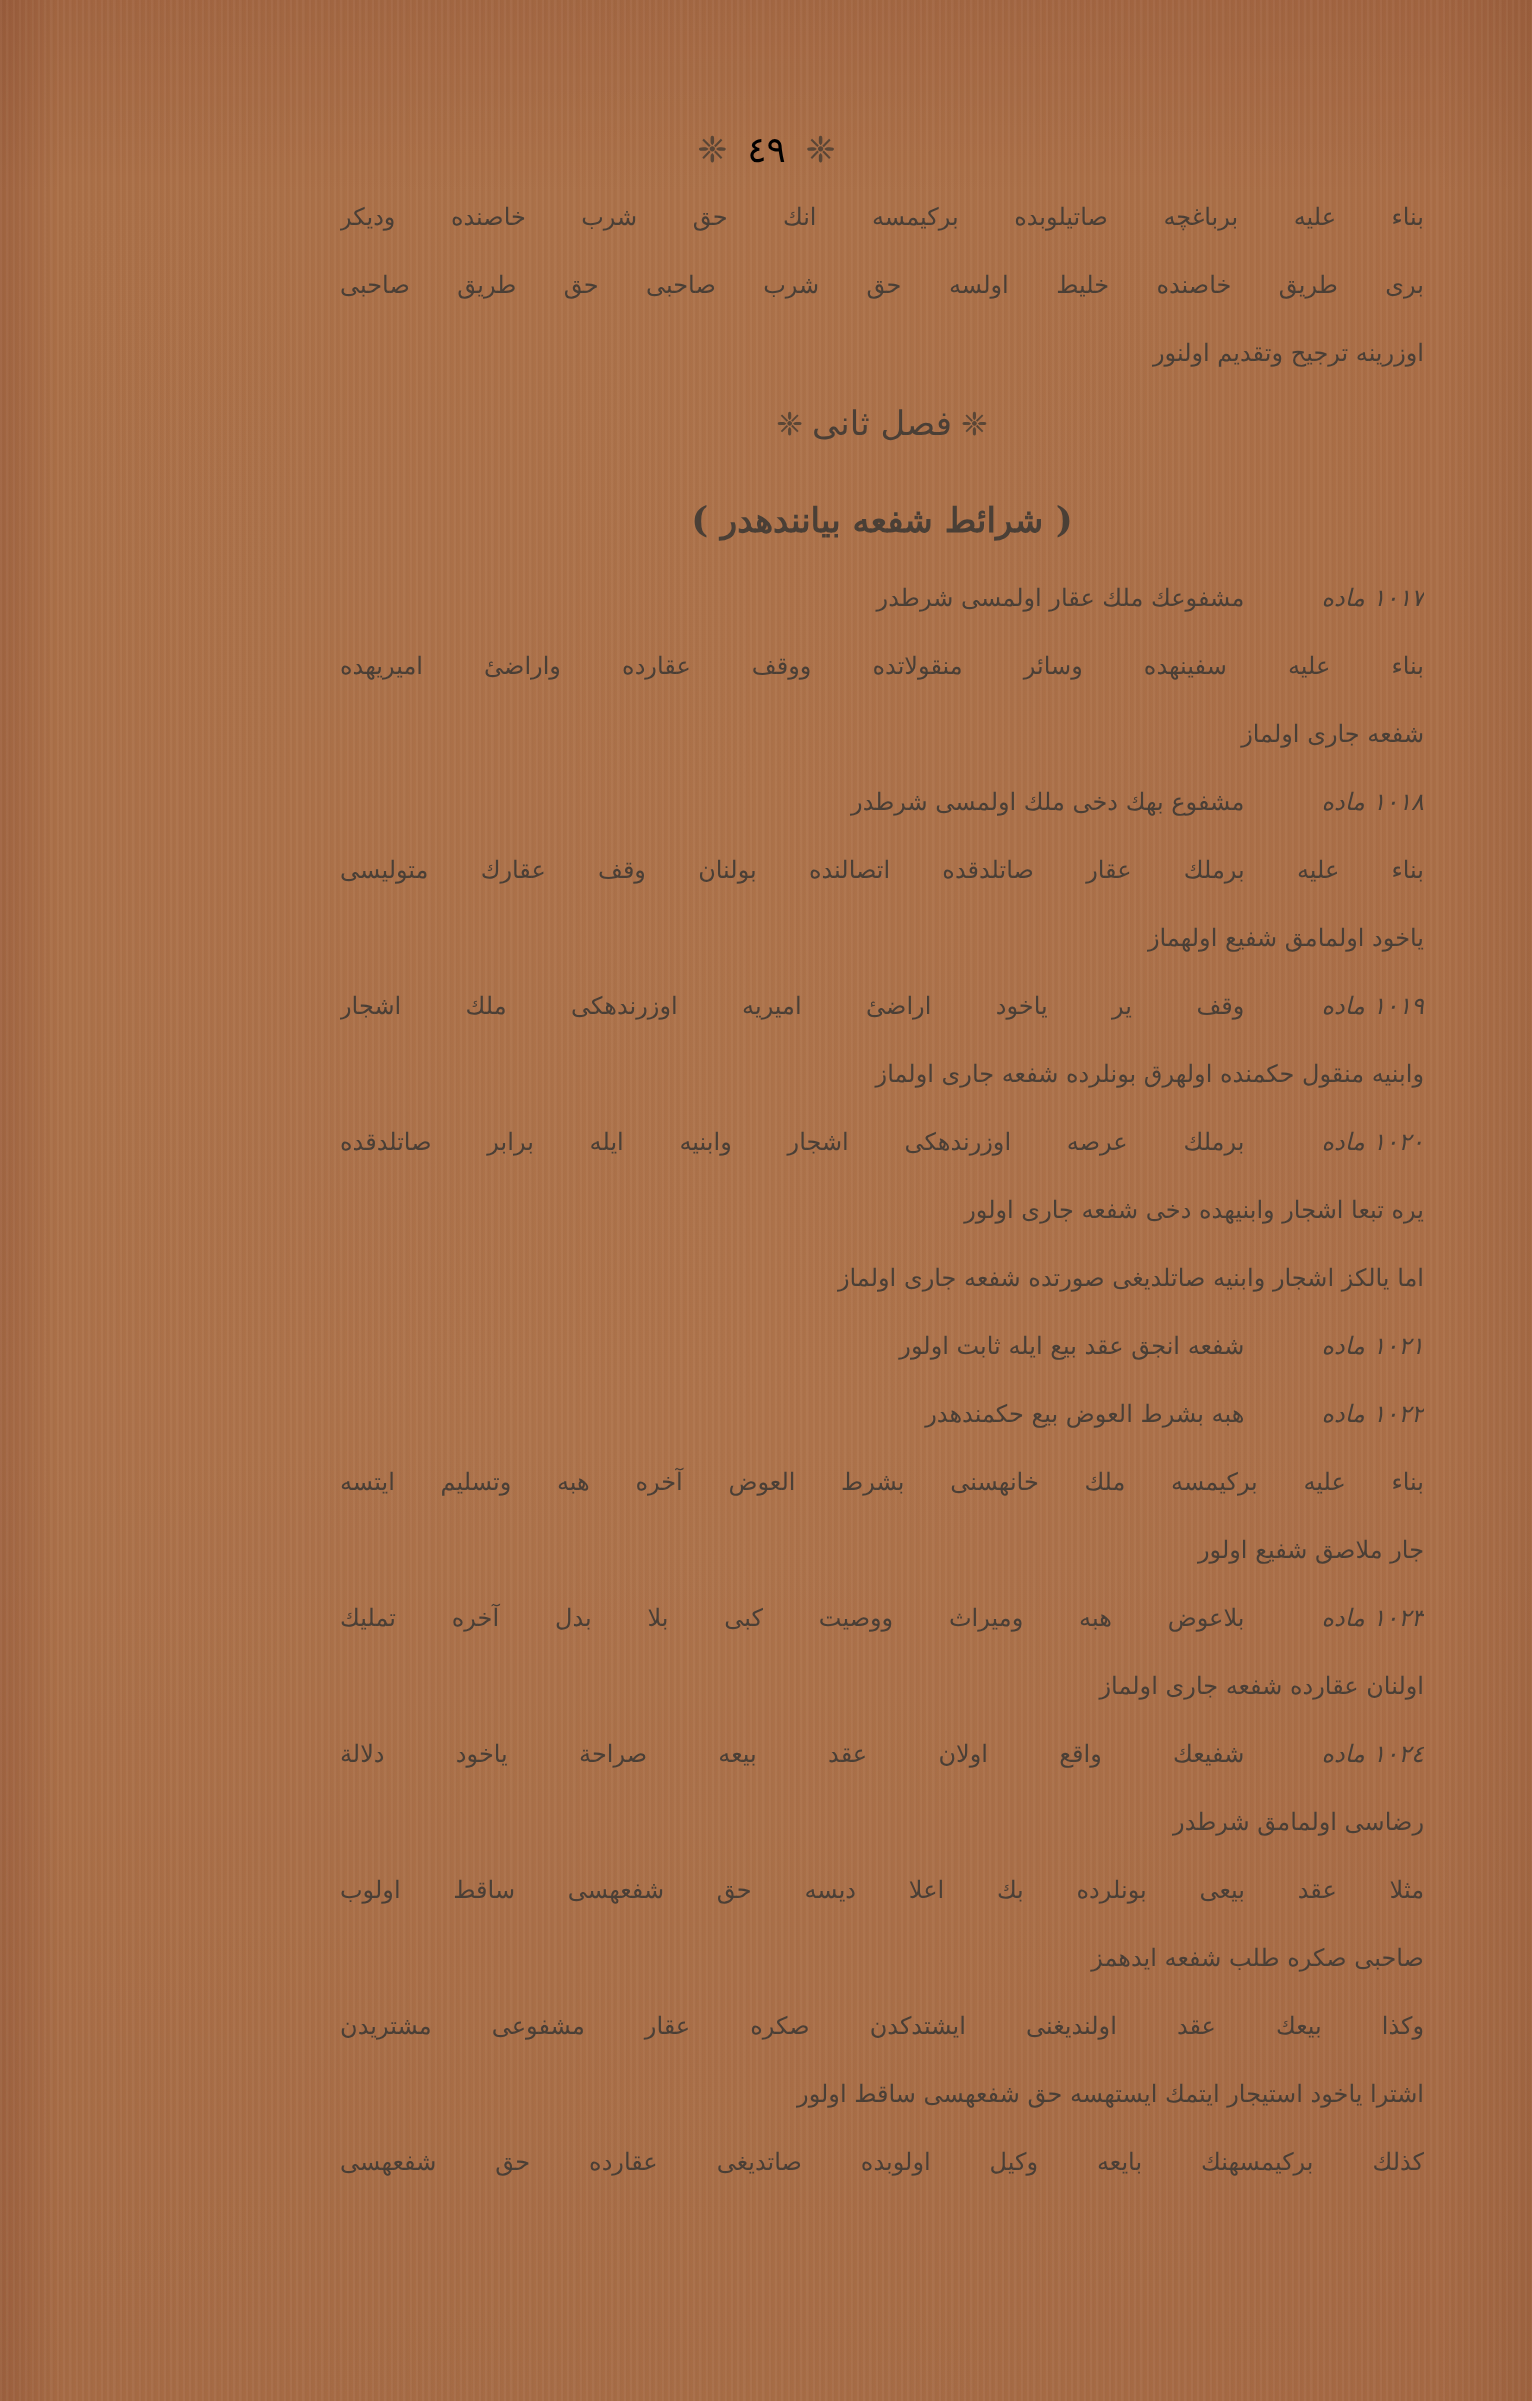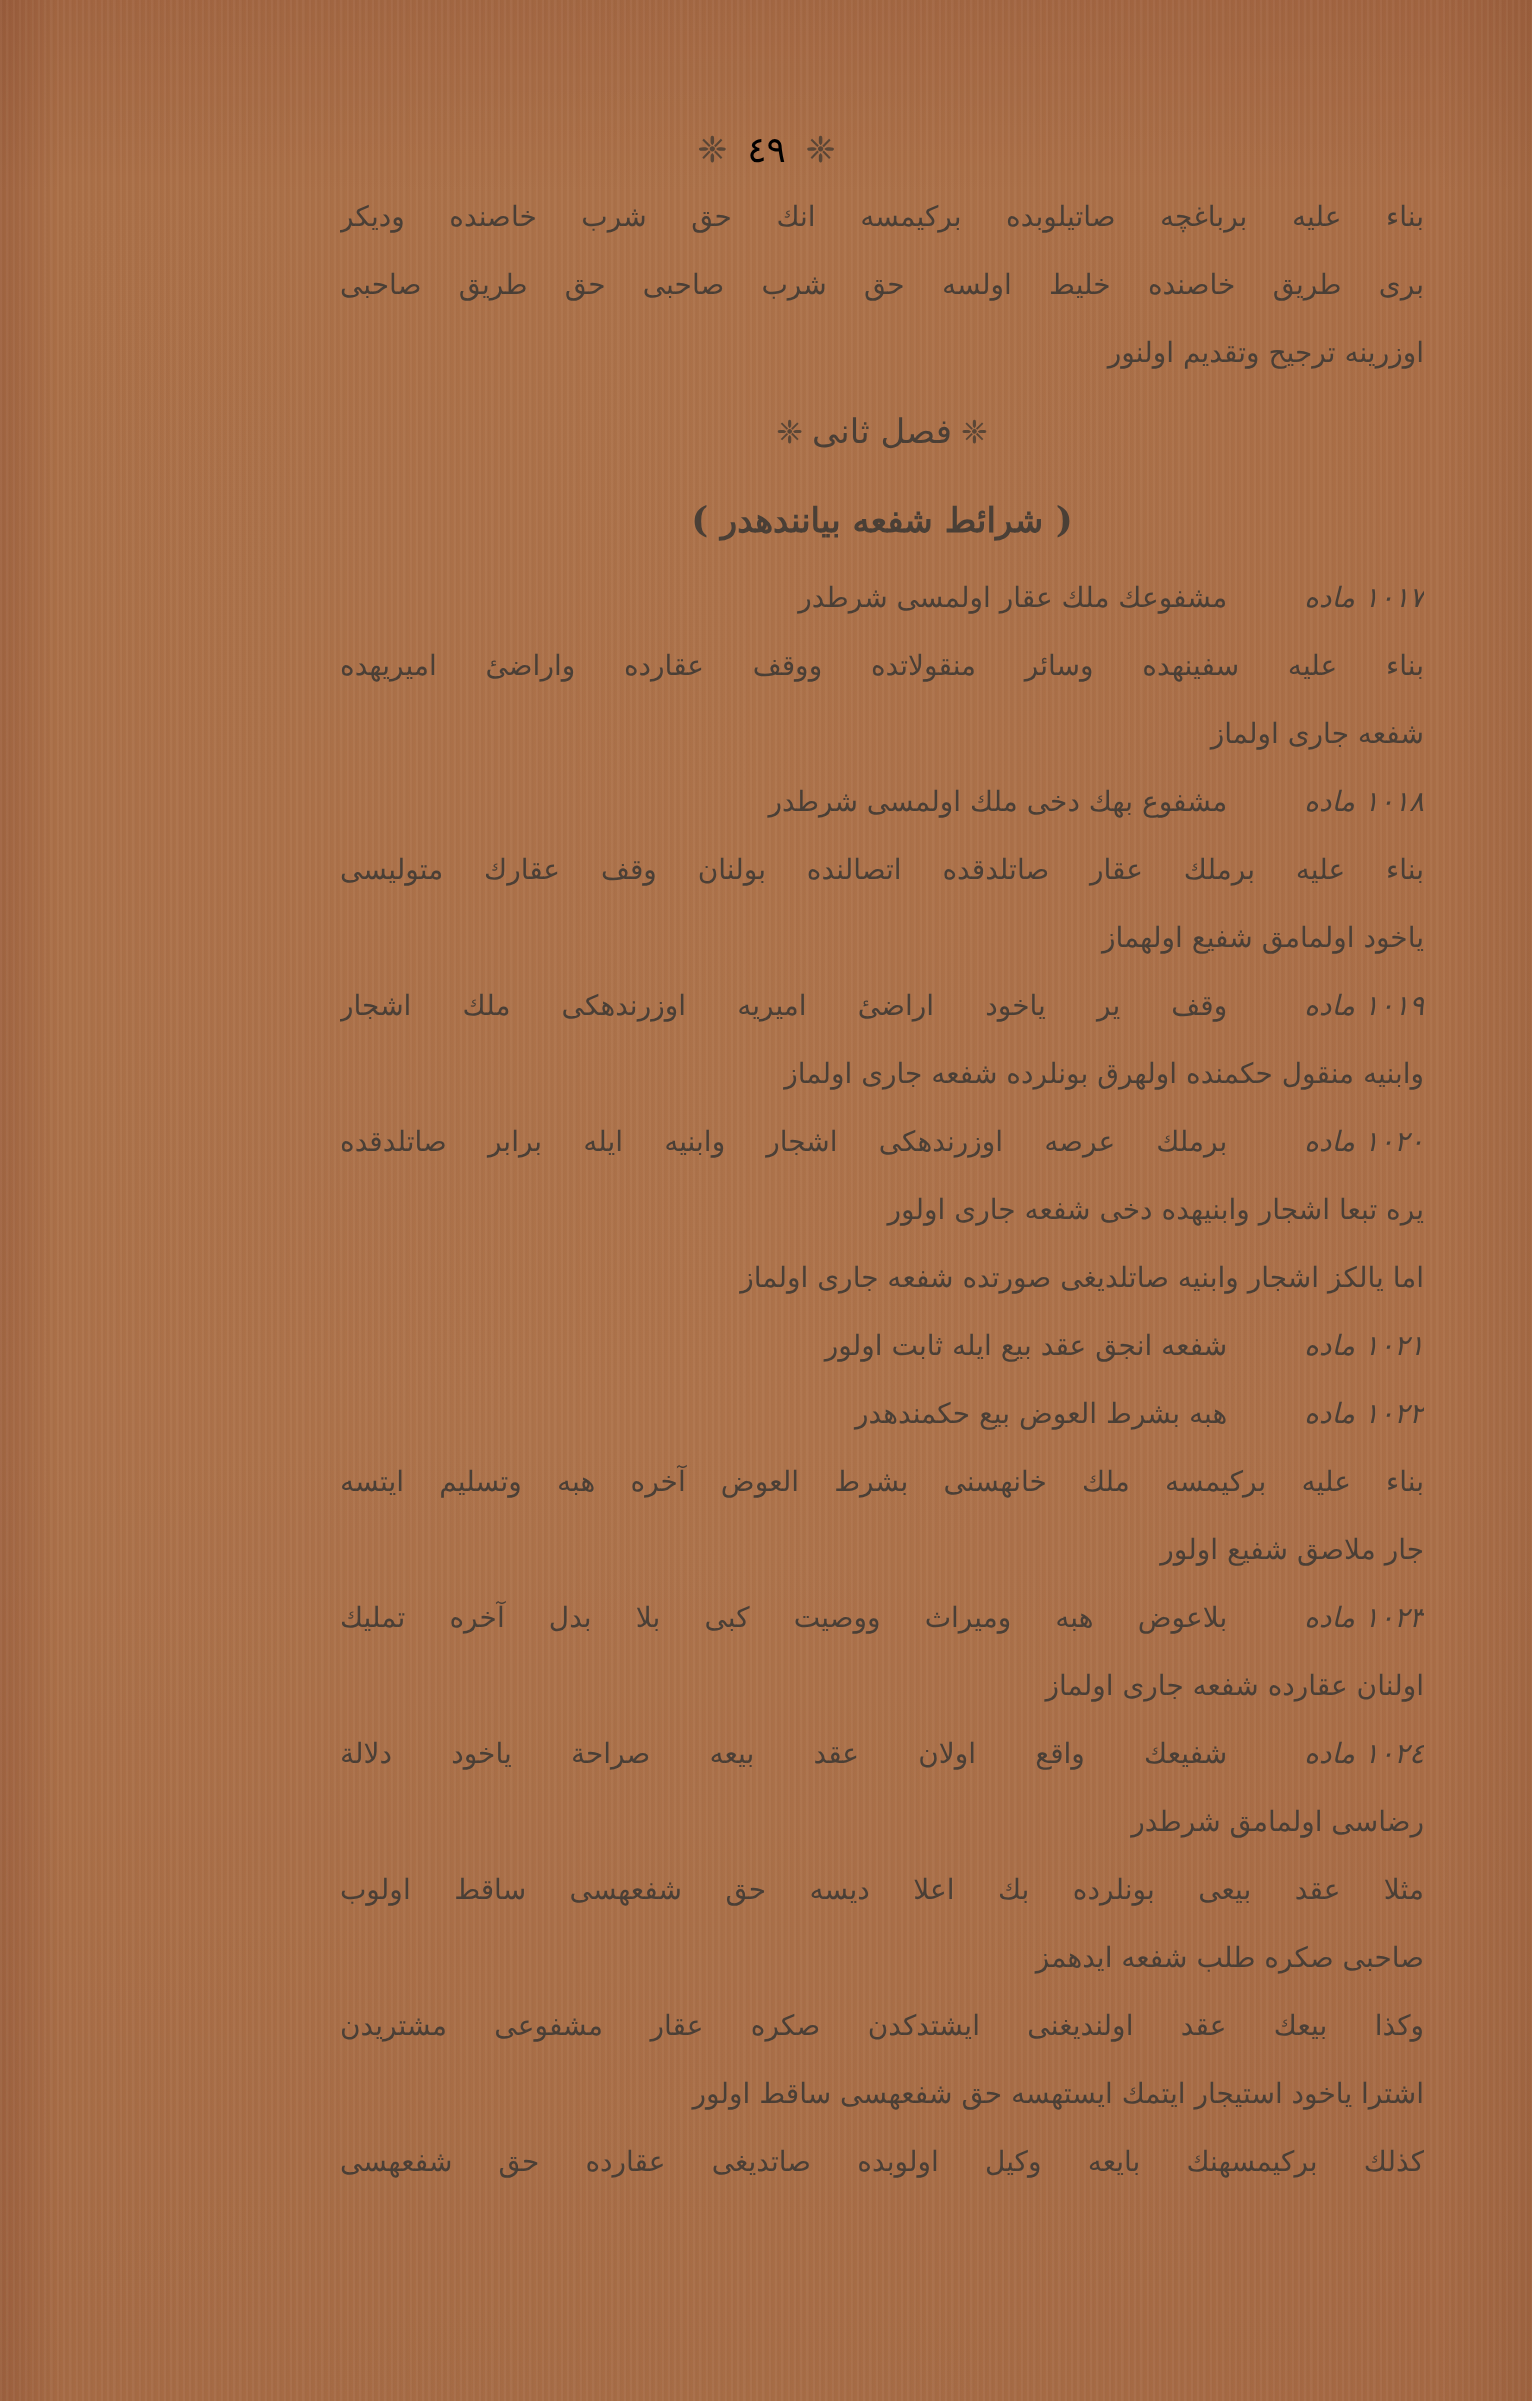--- a/index.html
+++ b/index.html
@@ -52,36 +52,36 @@
       position: absolute;
       top: 183px;
       left: 340px;
       width: 1084px;
       direction: rtl;
       text-align: right;
     }
     .line {
       height: 68px;
       line-height: 68px;
-      font-size: 28px;
+      font-size: 24px;
       white-space: nowrap;
       overflow: hidden;
       color: #4a3f36;
     }
     .line.justify {
       text-align: justify;
       text-align-last: justify;
     }
     .line.center {
       text-align: center;
       text-align-last: center;
     }
     .line.section-title {
       height: 88px;
-      line-height: 88px;
+      line-height: 72px;
       font-size: 34px;
       text-align: center;
     }
     .line.section-subtitle {
       height: 89px;
       line-height: 89px;
       font-size: 34px;
       font-weight: bold;
     }
     .article-no {

